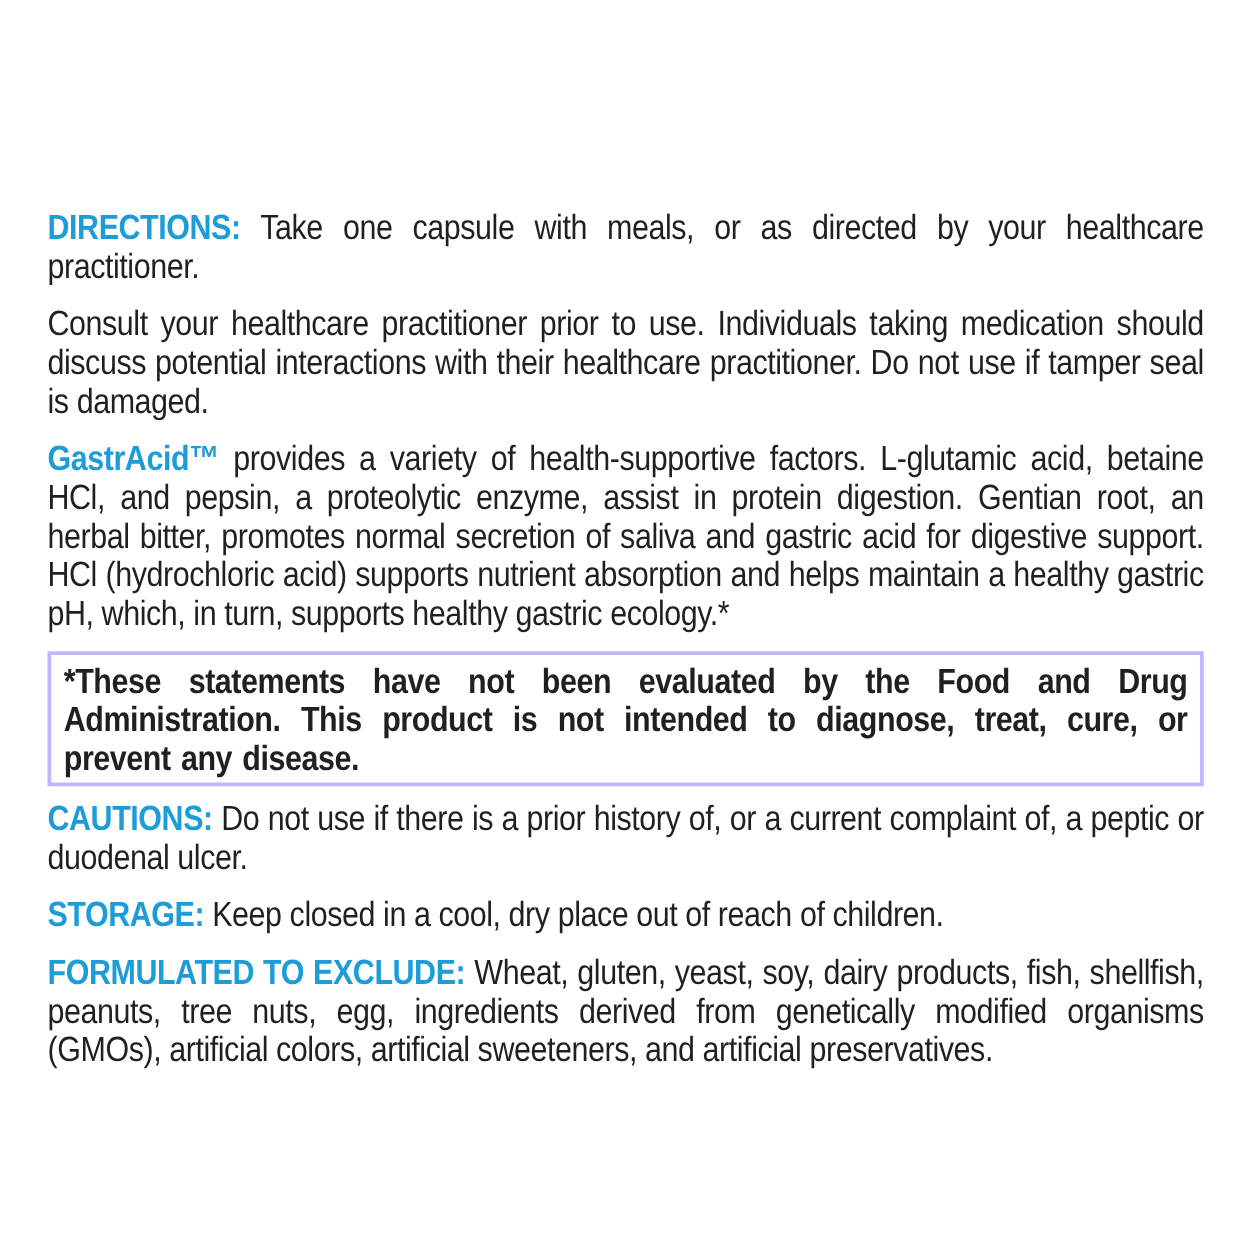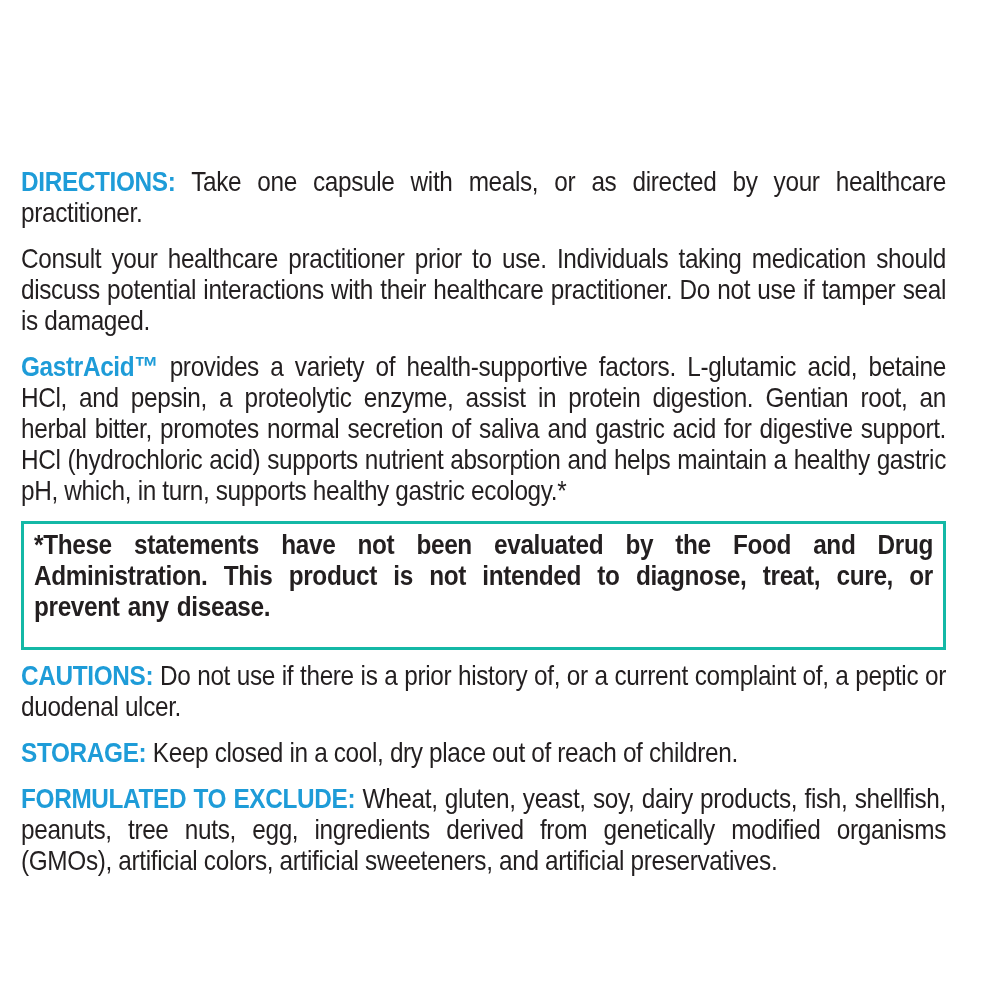--- a/index.html
+++ b/index.html
@@ -10,43 +10,43 @@
   body {
     width: 1000px;
     height: 1000px;
     overflow: hidden;
     font-family: "Liberation Sans", sans-serif;
     color: #231f20;
   }
   .label-panel {
     position: absolute;
     top: 166px;
-    left: 21px;
+    left: 38px;
     width: 925px;
     overflow: visible;
   }
   p.para {
     font-size: 28px;
     line-height: 31px;
     letter-spacing: -0.4px;
     text-align: justify;
     margin: 0 0 15px 0;
     width: calc(100% / 0.87);
     transform: scaleX(0.87);
     transform-origin: 0 0;
     color: #231f20;
   }
   p.para:last-child { margin-bottom: 0; }
   .heading {
     font-weight: bold;
     color: #1e9cd8;
   }
   .disclaimer-box {
-    border: 3px solid #14b8a6;
-    padding: 5px 10px 25px 10px;
+    border: 3px solid #c4b5fd;
+    padding: 5px 10px 4px 10px;
     margin: 12px 0 10px 0;
   }
   .disclaimer-box p.para {
     font-weight: bold;
     margin: 0;
     word-spacing: 2px;
   }
 </style>
 </head>
 <body>

